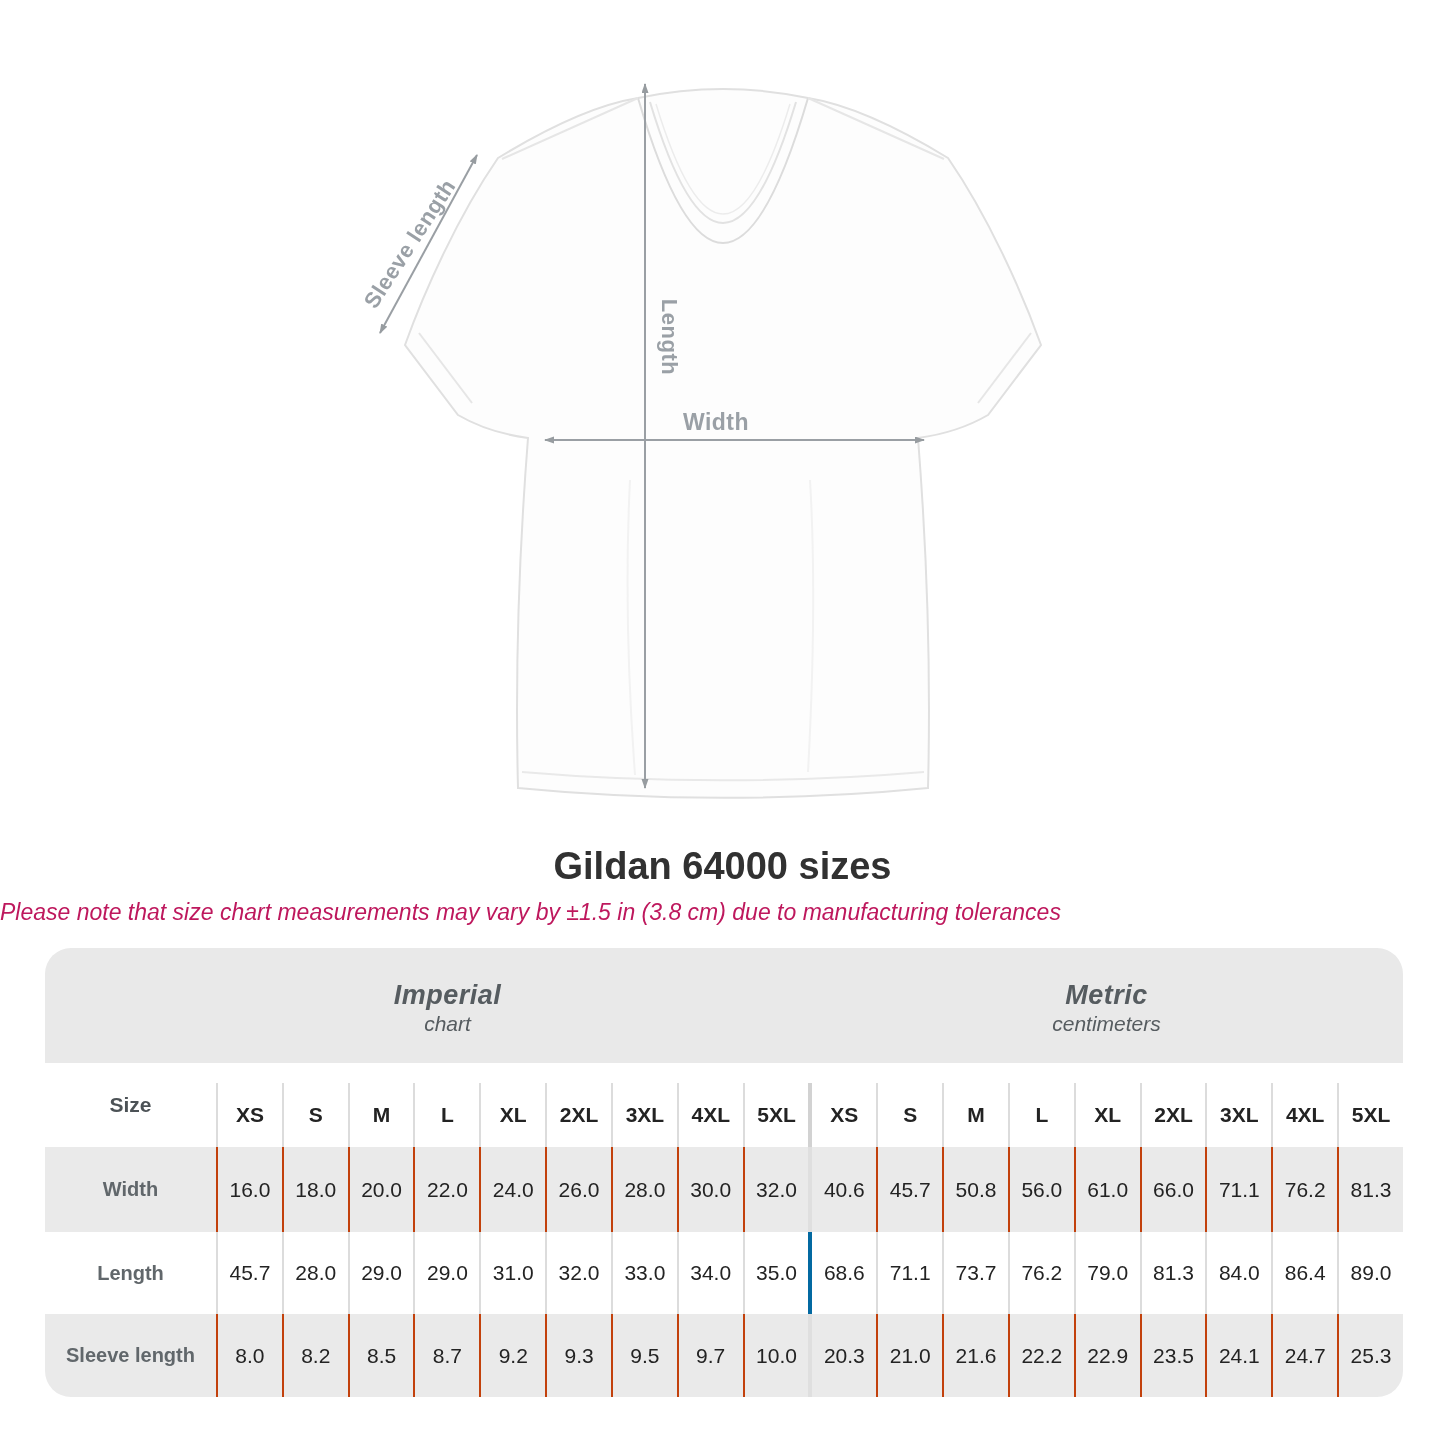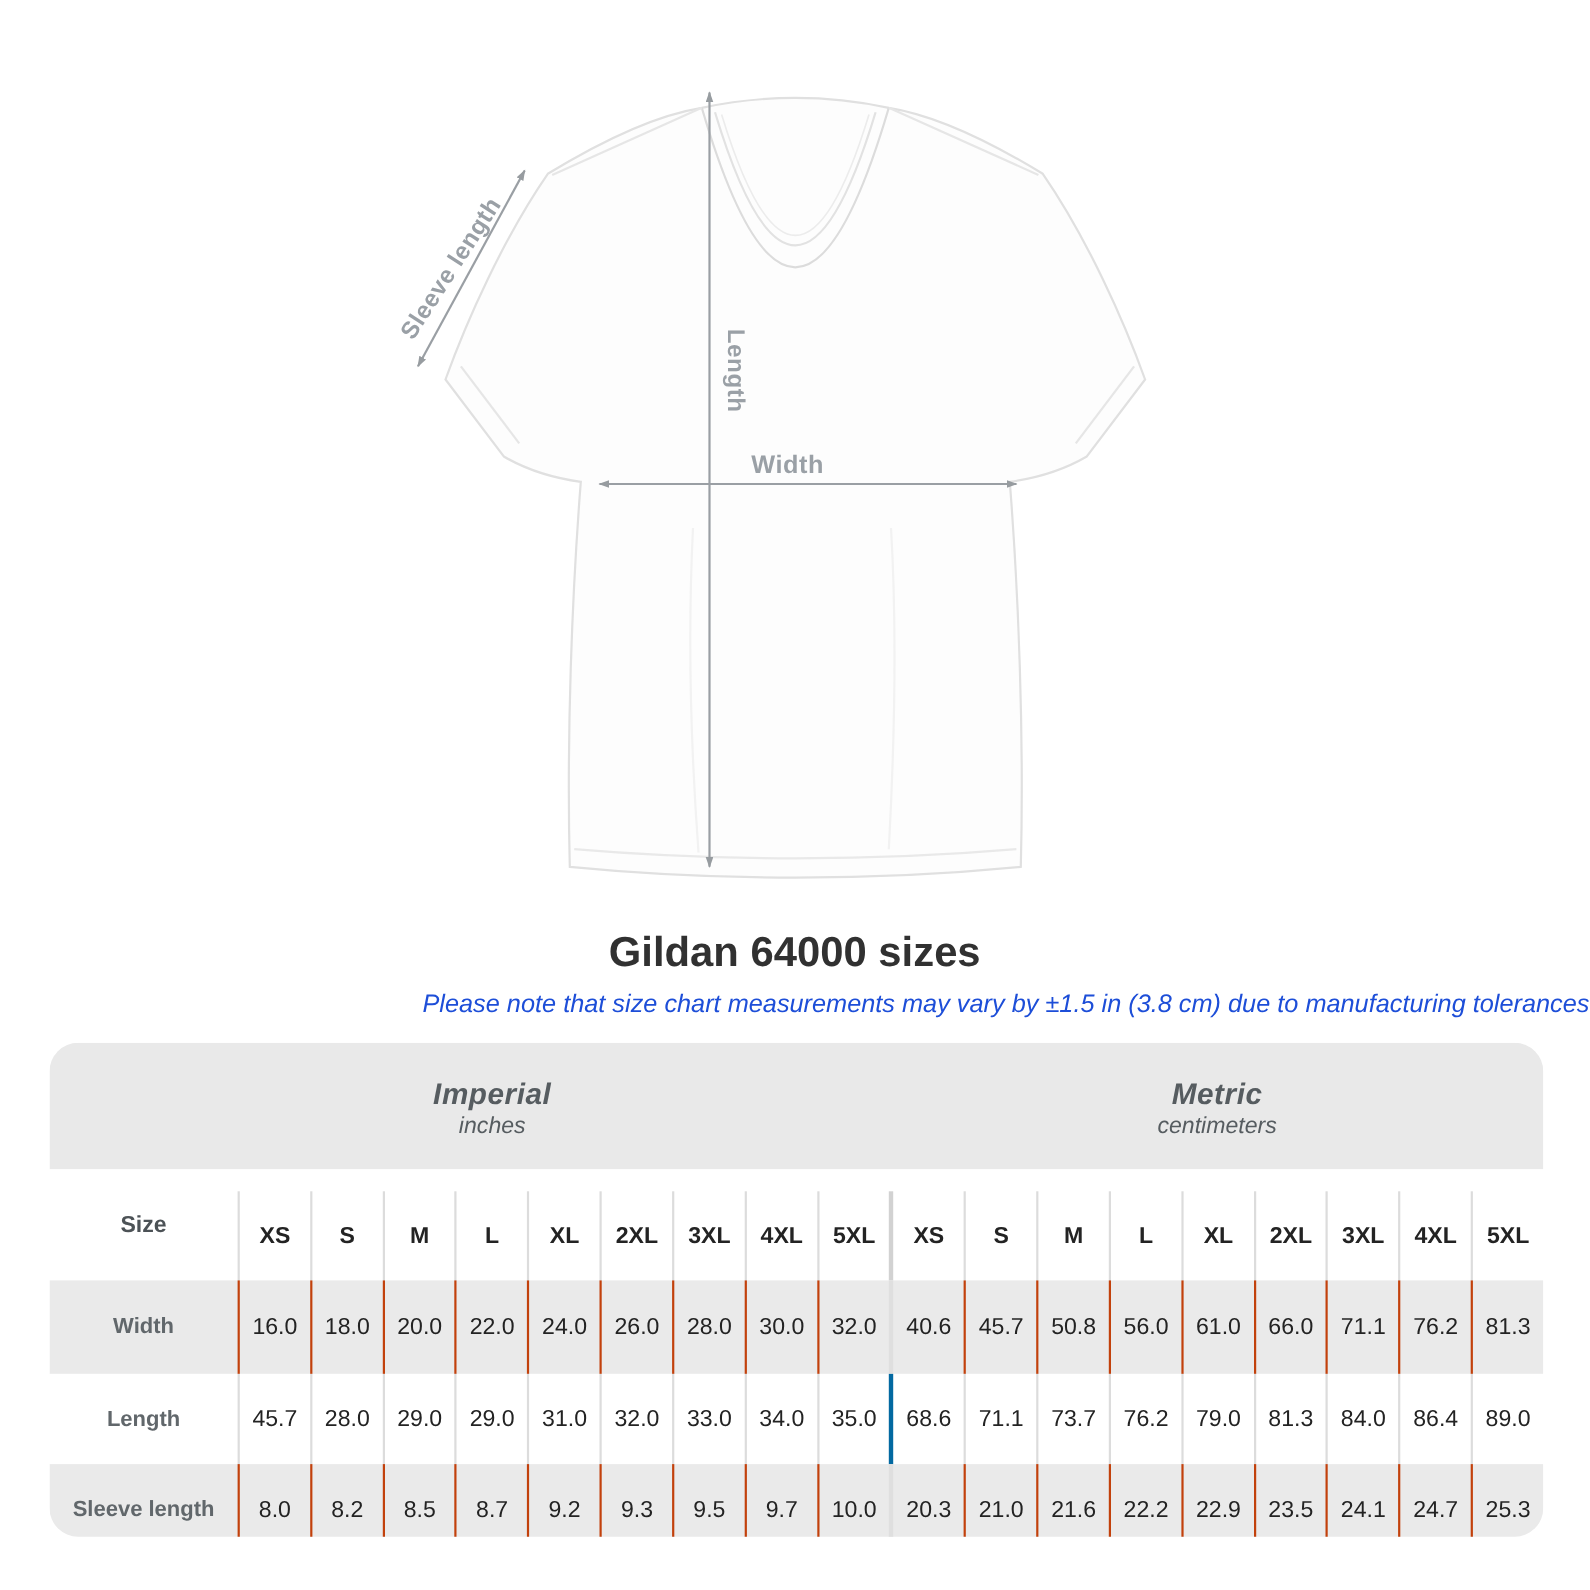--- a/index.html
+++ b/index.html
@@ -16,22 +16,22 @@
   }
   .lab-sleeve{left:-30px;top:171px;width:220px;font-size:22px;transform:rotate(-57deg);}
   .lab-length{left:289px;top:264px;width:100px;font-size:22px;transform:rotate(90deg);}
   .lab-width{left:316px;top:349px;width:140px;font-size:23px;}
   
   .title{
     position:absolute;left:0;top:845px;width:100%;text-align:center;
     font-size:38px;font-weight:bold;color:#313131;
   }
   .subtitle{
-    position:absolute;left:0;top:899px;width:100%;text-align:right;
-    font-size:23px;font-style:italic;color:#1d4ed8;
+    position:absolute;left:0;top:899px;width:100%;text-align:left;
+    font-size:23px;font-style:italic;color:#be185d;
   }
   
   .table{
     position:absolute;left:45px;top:948px;width:1358px;height:449px;
     border-radius:26px;overflow:hidden;background:#ffffff;
   }
   .band{display:flex;height:115px;background:#e9e9e9;}
   .band-cell{display:flex;flex-direction:column;align-items:center;justify-content:center;gap:1px;padding-top:4px;}
   .band-cell.imperial{width:765px;flex:0 0 765px;box-sizing:border-box;padding-left:40px;}
   .band-cell.metric{flex:1;}
@@ -39,21 +39,21 @@
   .band-sub{font-size:21px;font-style:italic;color:#565c60;}
   .trow{display:flex;}
   .trow .lbl{
     flex:0 0 171px;width:171px;display:flex;align-items:center;justify-content:center;
     font-weight:bold;font-size:20px;color:#61676b;
   }
   .trow .cell{
     flex:1;display:flex;align-items:center;justify-content:center;
     box-sizing:border-box;
   }
-  .row-size{height:101px;background:#fff;}
+  .row-size{height:84px;background:#fff;}
   .row-size .lbl{font-size:21px;color:#4c5256;}
   .row-size .cell{font-weight:bold;font-size:19px;color:#575d61;}
   .r0{height:85px;}
   .r1{height:82px;}
   .r2{height:83px;}
   .trow.white{background:#ffffff;}
   .trow.gray{background:#eaeaea;}
   .trow .cell{font-size:21px;color:#232323;}
   .trow.white .cell{border-left:2px solid #dcdcdc;}
   .trow.white .cell.sec{border-left:4px solid #0369a1;}
@@ -117,21 +117,21 @@
     <div class="diagram-label lab-width">Width</div>
   </div>
 
   <div class="title">Gildan 64000 sizes</div>
   <div class="subtitle">Please note that size chart measurements may vary by ±1.5 in (3.8 cm) due to manufacturing tolerances</div>
 
   <div class="table">
     <div class="band">
       <div class="band-cell imperial">
         <div class="band-title">Imperial</div>
-        <div class="band-sub">inches</div>
+        <div class="band-sub">chart</div>
       </div>
       <div class="band-cell metric">
         <div class="band-title">Metric</div>
         <div class="band-sub">centimeters</div>
       </div>
     </div>
     <div class="trow row-size" id="size-row">
       <div class="lbl">Size</div>
     <div class="cell">XS</div>
         <div class="cell">S</div>

